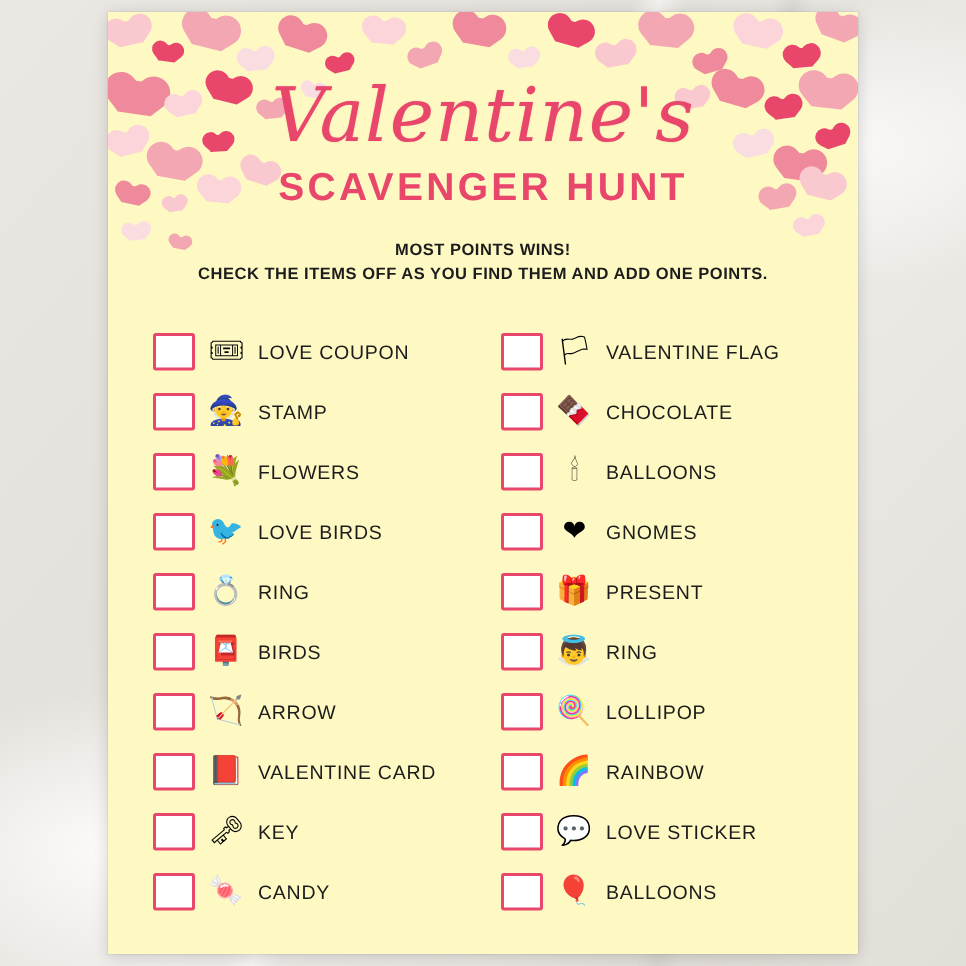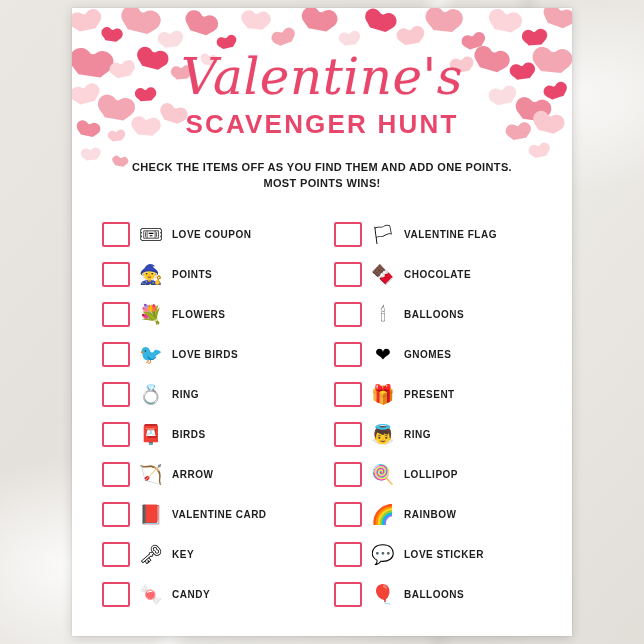--- a/index.html
+++ b/index.html
@@ -31,21 +31,21 @@
       linear-gradient(113deg, rgba(255,255,255,0) 46%, rgba(255,255,255,0.55) 48%, rgba(255,255,255,0) 50%),
       linear-gradient(98deg, rgba(200,195,190,0) 70%, rgba(200,195,190,0.35) 72%, rgba(200,195,190,0) 74%);
   }
 
   .page {
     position: absolute;
     left: 72px;
     top: 8px;
     width: 500px;
     height: 628px;
-    background: #ffffff;
+    background: #fef9c3;
     box-shadow: 0 2px 10px rgba(0,0,0,0.16), 0 0 1px rgba(0,0,0,0.2);
     overflow: hidden;
   }
 
   
   .hearts {
     position: absolute;
     left: 0;
     top: 0;
     width: 500px;
@@ -142,22 +142,22 @@
   }
   .emoji {
     width: 42px;
     text-align: center;
     font-size: 19px;
     font-family: "DejaVu Sans", sans-serif;
     line-height: 1;
     flex: 0 0 auto;
   }
   .label {
-    font-size: 10px;
-    font-weight: bold;
+    font-size: 13px;
+    font-weight: normal;
     letter-spacing: 0.5px;
     color: #1c1c1c;
     white-space: nowrap;
   }
 </style>
 </head>
 <body>
 
 <div class="backdrop"></div>
 
@@ -206,35 +206,35 @@
       <div class="heart" style="left: 44px; top: 150px; width: 8px; height: 8px; background: rgb(243, 167, 179); transform: rotate(10deg);"></div>
       <div class="heart" style="left: 462px; top: 138px; width: 11px; height: 11px; background: rgb(251, 213, 218); transform: rotate(-12deg);"></div>
     </div>
 
   <div class="title-wrap">
     <div class="title-script">Valentine's</div>
     <div class="title-sub">SCAVENGER HUNT</div>
   </div>
 
   <div class="instructions">
+    <div>MOST POINTS WINS!</div>
     <div>CHECK THE ITEMS OFF AS YOU FIND THEM AND ADD ONE POINTS.</div>
-    <div>MOST POINTS WINS!</div>
   </div>
 
   <div class="columns">
     <div class="col left">
         <div class="row">
           <div class="checkbox"></div>
           <div class="emoji">🎟</div>
           <div class="label">LOVE COUPON</div>
         </div>
         <div class="row">
           <div class="checkbox"></div>
           <div class="emoji">🧙</div>
-          <div class="label">POINTS</div>
+          <div class="label">STAMP</div>
         </div>
         <div class="row">
           <div class="checkbox"></div>
           <div class="emoji">💐</div>
           <div class="label">FLOWERS</div>
         </div>
         <div class="row">
           <div class="checkbox"></div>
           <div class="emoji">🐦</div>
           <div class="label">LOVE BIRDS</div>

